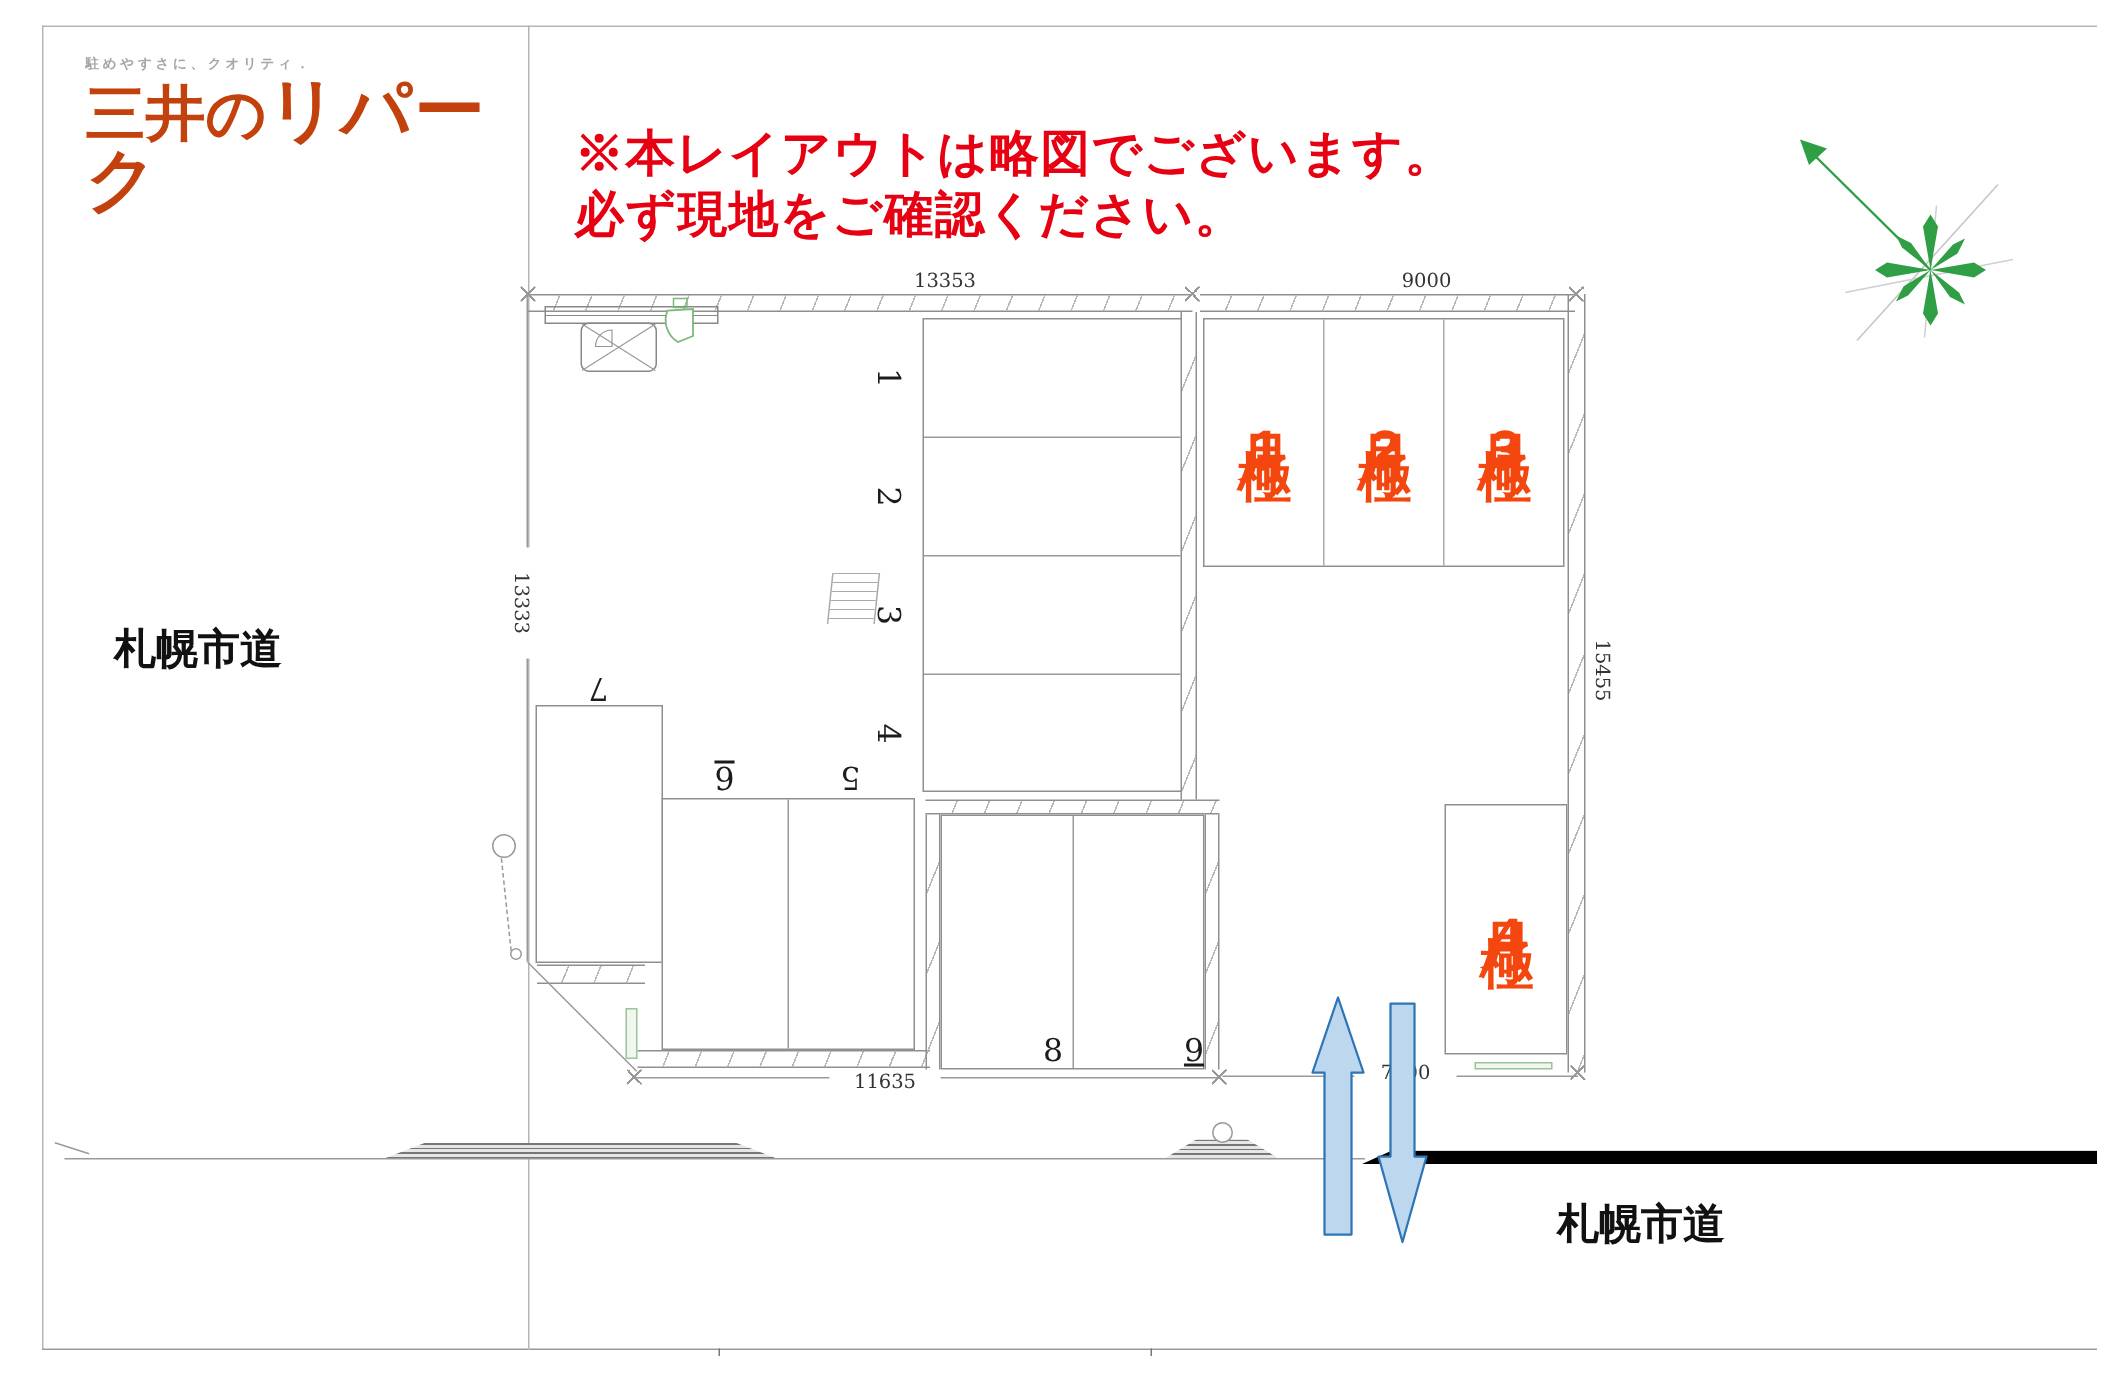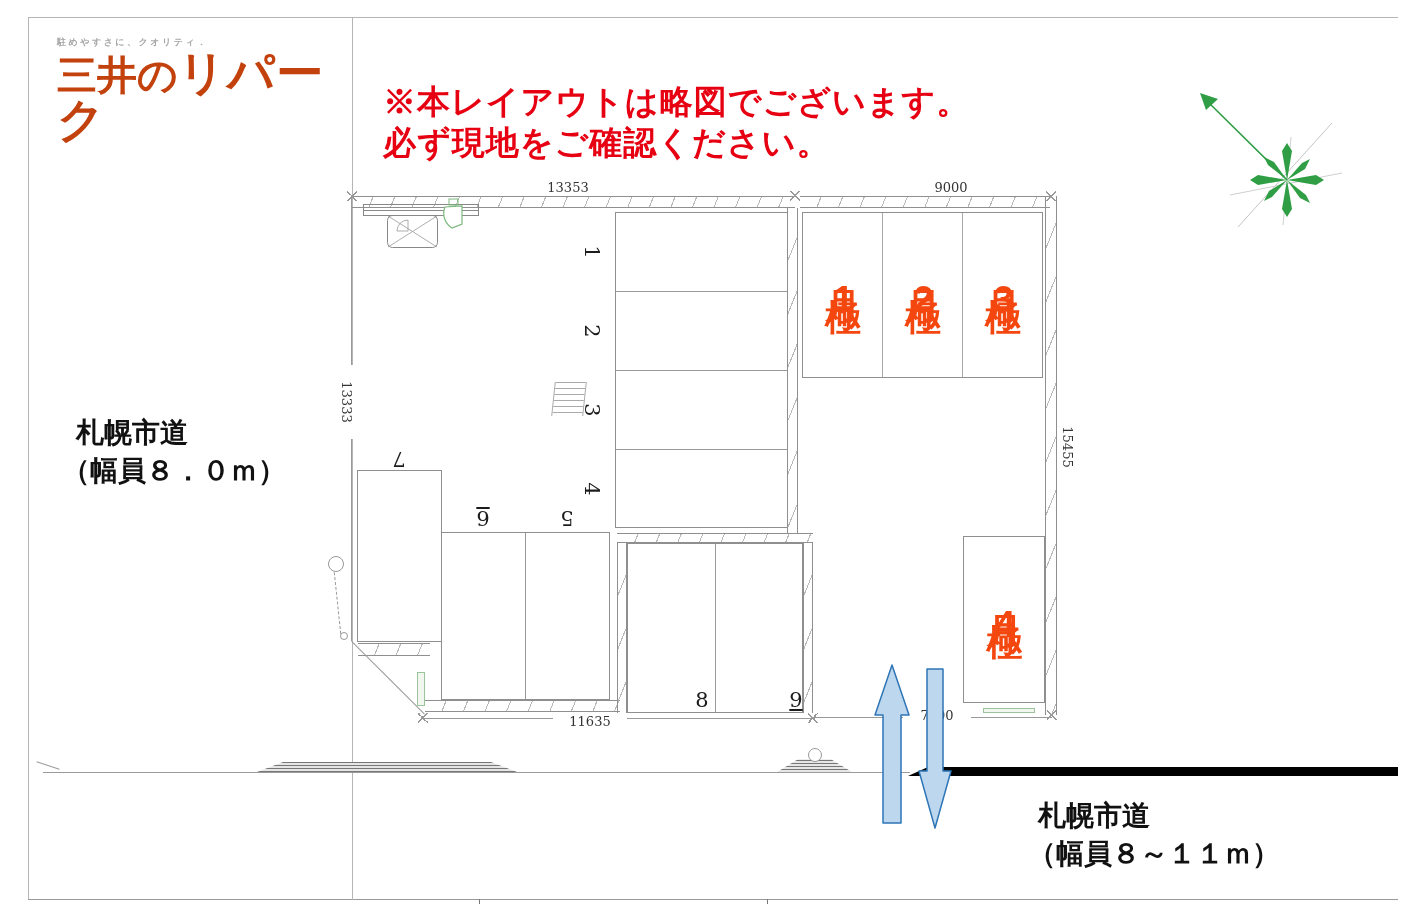--- a/index.html
+++ b/index.html
@@ -132,21 +132,21 @@
   <div class="line" style="left:882px;top:213px;width:1px;height:164px;background:#aaa;"></div>
   <div class="line" style="left:962px;top:213px;width:1px;height:164px;background:#aaa;"></div>
   <div class="mcell" style="left:803px;top:213px;width:79px;height:164px;">月極1</div>
   <div class="mcell" style="left:883px;top:213px;width:79px;height:164px;">月極2</div>
   <div class="mcell" style="left:963px;top:213px;width:79px;height:164px;">月極3</div>
 
   <div class="box" style="left:963px;top:536px;width:82px;height:167px;"></div>
   <div class="mcell" style="left:964px;top:537px;width:80px;height:165px;">月極4</div>
   <div class="greenbar" style="left:983px;top:708px;width:52px;height:5px;"></div>
 
-  <div class="dim" style="left:531px;top:180px;width:74px;">13353</div>
+  <div class="dim" style="left:593px;top:180px;width:74px;">13353</div>
   <div class="dim" style="left:917px;top:180px;width:68px;">9000</div>
   <div class="dim" style="left:309px;top:394px;width:74px;transform:rotate(90deg);">13333</div>
   <div class="dim" style="left:1030px;top:439px;width:74px;transform:rotate(90deg);">15455</div>
   <div class="line" style="left:423px;top:718px;width:390px;height:1px;"></div>
   <div class="dim" style="left:553px;top:714px;width:74px;">11635</div>
   <div class="line" style="left:815px;top:717px;width:237px;height:1px;"></div>
   <div class="dim" style="left:903px;top:708px;width:68px;">7400</div>
   <div class="xmark" style="left:347px;top:191px;"></div>
   <div class="xmark" style="left:790px;top:191px;"></div>
   <div class="xmark" style="left:1046px;top:191px;"></div>
@@ -179,20 +179,18 @@
   <div class="circ" style="left:808px;top:748px;width:14px;height:14px;border-width:1px;"></div>
   <div class="blackroad" style="left:908px;top:767px;width:490px;height:9px;"></div>
 
   <svg class="abs" style="left:865px;top:655px;" width="95" height="180" viewBox="0 0 95 180">
     <polygon points="27,10 44,60 36,60 36,168 18,168 18,60 10,60" fill="#bdd7ee" stroke="#2e75b6" stroke-width="1.5" stroke-linejoin="round"></polygon>
     <polygon points="70,173 86,116 78,116 78,14 62,14 62,116 54,116" fill="#bdd7ee" stroke="#2e75b6" stroke-width="1.5" stroke-linejoin="round"></polygon>
   </svg>
 
   <div class="abs roadlabel" style="left:62px;top:414px;">
     <div style="padding-left:14px;">札幌市道</div>
-    <div>（幅員８．０ｍ）</div>
   </div>
   <div class="abs roadlabel" style="left:1028px;top:797px;">
     <div style="padding-left:10px;">札幌市道</div>
-    <div>（幅員８～１１ｍ）</div>
   </div>
 
 </div>
 
 </body></html>

